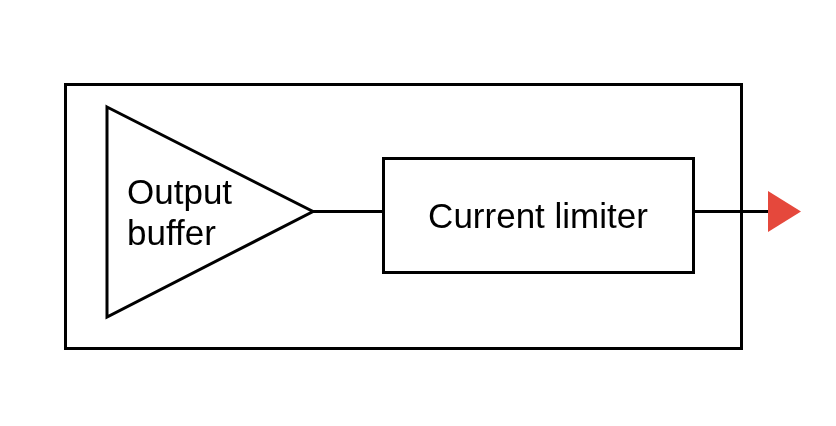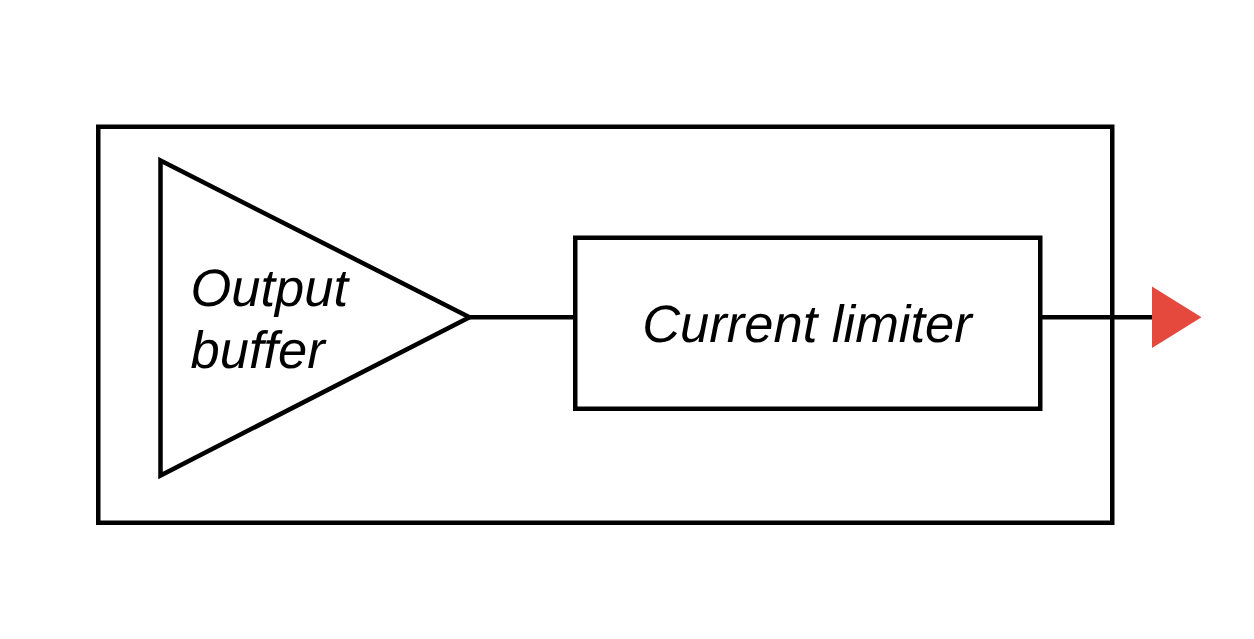--- a/index.html
+++ b/index.html
@@ -7,21 +7,20 @@
     padding: 0;
     background: #ffffff;
   }
   .stage {
     position: relative;
     width: 836px;
     height: 426px;
     background: #ffffff;
     overflow: hidden;
     font-family: "Liberation Sans", sans-serif;
-    font-style: italic;
   }
   svg.diagram {
     display: block;
     width: 836px;
     height: 426px;
   }
   .shape {
     fill: #ffffff;
     stroke: #000000;
     stroke-width: 3;

